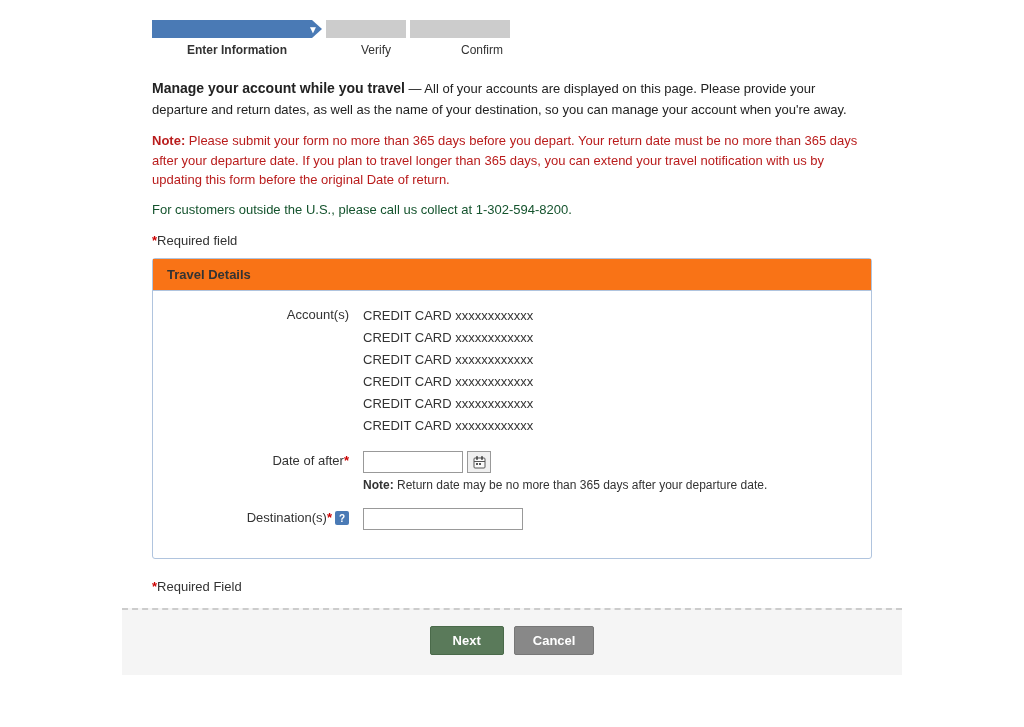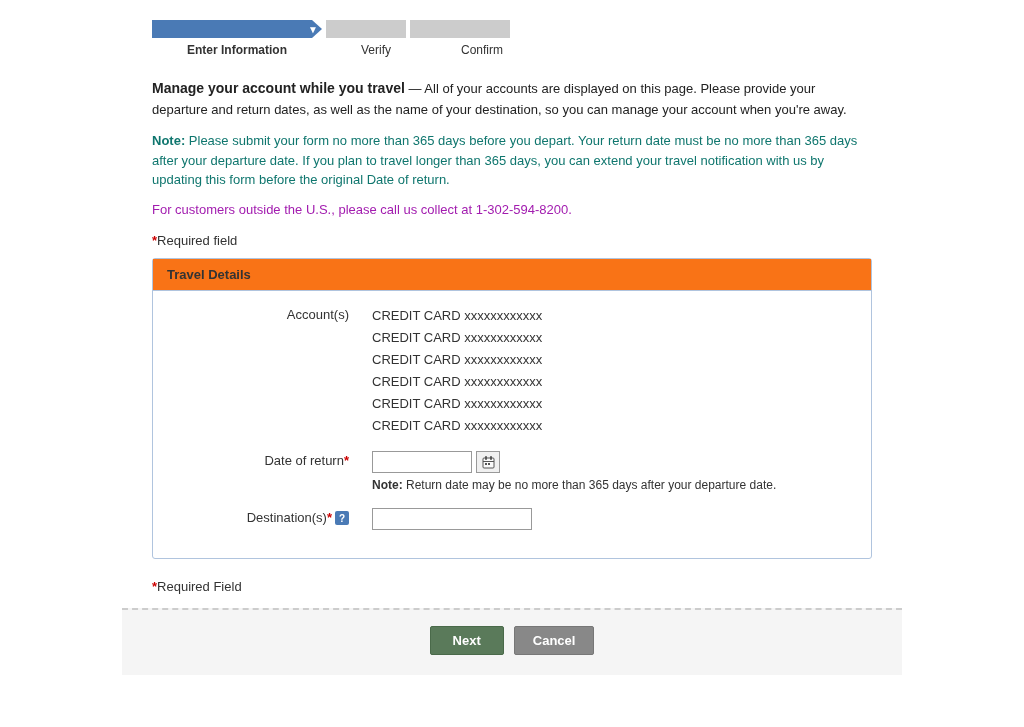--- a/index.html
+++ b/index.html
@@ -67,30 +67,30 @@
 
     
     .main-heading {
       font-size: 18px;
       font-weight: bold;
       color: #222;
       margin-bottom: 8px;
     }
     .note-block {
       font-size: 13px;
-      color: #0f766e;
+      color: #b91c1c;
       margin-bottom: 12px;
       line-height: 1.5;
     }
     .note-block .note-label {
       font-weight: bold;
     }
     .contact-text {
       font-size: 13px;
-      color: #a21caf;
+      color: #14532d;
       margin-bottom: 16px;
     }
     .required-note {
       font-size: 13px;
       margin-bottom: 10px;
     }
     .required-star {
       color: #cc0000;
       font-weight: bold;
     }
@@ -109,21 +109,20 @@
       color: #333;
       border-bottom: 1px solid #b0c4de;
     }
     .section-body {
       padding: 14px 10px;
     }
     .form-row {
       display: flex;
       align-items: flex-start;
       margin-bottom: 14px;
-      gap: 9px;
     }
     .form-label {
       width: 200px;
       text-align: right;
       padding-right: 14px;
       font-size: 13px;
       color: #333;
       padding-top: 2px;
       flex-shrink: 0;
     }
@@ -315,21 +314,21 @@
           <div class="account-line">CREDIT CARD xxxxxxxxxxxx</div>
           <div class="account-line">CREDIT CARD xxxxxxxxxxxx</div>
           <div class="account-line">CREDIT CARD xxxxxxxxxxxx</div>
           <div class="account-line">CREDIT CARD xxxxxxxxxxxx</div>
         </div>
       </div>
 
 
       <div class="form-row">
         <div class="form-label">
-          <span>Date of return</span><span class="required-star">*</span>
+          <span>Date of after</span><span class="required-star">*</span>
         </div>
         <div class="form-value">
           <div class="date-input-wrapper">
             <input type="text" class="date-input" style="">
             <button class="calendar-btn">
               <svg width="13" height="13" viewBox="0 0 13 13" fill="none">
                 <rect x="1" y="2" width="11" height="10" rx="1" stroke="#555" stroke-width="1" fill="#f9f9f9"></rect>
                 <rect x="3" y="0" width="2" height="4" rx="1" fill="#555"></rect>
                 <rect x="8" y="0" width="2" height="4" rx="1" fill="#555"></rect>
                 <line x1="1" y1="5.5" x2="12" y2="5.5" stroke="#555" stroke-width="1"></line>

